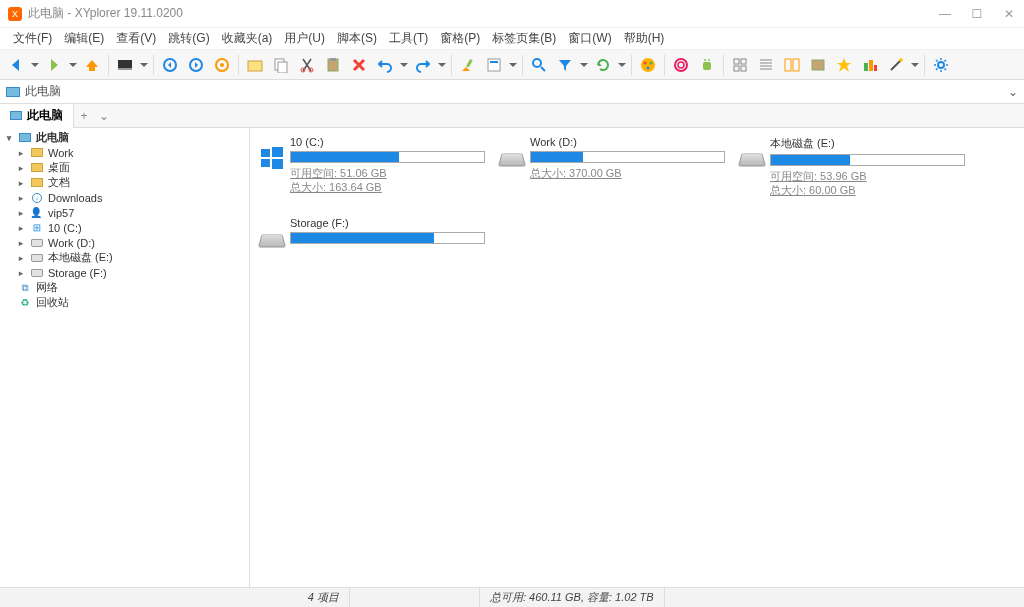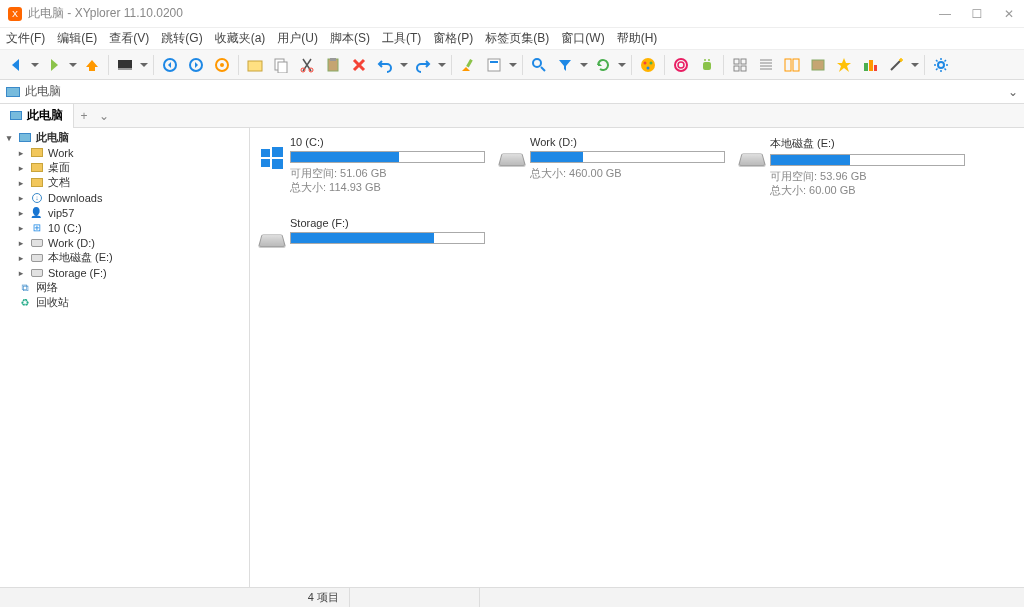--- a/index.html
+++ b/index.html
@@ -1,21 +1,21 @@
 <!DOCTYPE html>
 <html><head>
 <meta charset="utf-8">
 <style>
 * { margin: 0; padding: 0; box-sizing: border-box; font-family: "Microsoft YaHei", "Segoe UI", sans-serif; }
 body { width: 1024px; height: 607px; background: #fff; font-size: 12px; overflow: hidden; display: flex; flex-direction: column; }
 .titlebar { height: 28px; background: #fff; display: flex; align-items: center; padding: 0 8px; color: #888; border-bottom: 1px solid #eee; }
 .titlebar .icon-app { width: 14px; height: 14px; background: #f60; border-radius: 3px; margin-right: 6px; font-size: 9px; color: #fff; display: flex; align-items: center; justify-content: center; }
 .titlebar .win-controls { margin-left: auto; display: flex; gap: 18px; color: #999; }
 .titlebar .win-controls span { cursor: pointer; width: 14px; text-align: center; }
-.menubar { height: 22px; background: #fff; display: flex; align-items: center; padding: 0 6px; gap: 12px; color: #444; font-size: 12px; border-bottom: 1px solid #eee; }
+.menubar { height: 22px; background: #fff; display: flex; align-items: center; padding: 0 13px; gap: 12px; color: #444; font-size: 12px; border-bottom: 1px solid #eee; }
 .menubar span { cursor: pointer; }
 .toolbar { height: 30px; background: #f7f7f7; display: flex; align-items: center; padding: 0 4px; gap: 2px; border-bottom: 1px solid #ddd; }
 .tbtn { width: 24px; height: 24px; display: flex; align-items: center; justify-content: center; cursor: pointer; border-radius: 2px; }
 .tsep { width: 1px; height: 20px; background: #ddd; margin: 0 2px; }
 .addrbar { height: 24px; background: #fff; display: flex; align-items: center; padding: 0 6px; border-bottom: 1px solid #ddd; color: #555; }
 .addrbar .monitor-icon { width: 14px; height: 10px; border: 1px solid #3a89c9; background: #7bd; margin-right: 5px; }
 .addrbar .drop { margin-left: auto; color: #666; cursor: pointer; }
 .tabbar { height: 24px; background: #f7f7f7; display: flex; align-items: center; border-bottom: 1px solid #ddd; }
 .tab { height: 24px; padding: 0 10px; display: flex; align-items: center; background: #fff; border-right: 1px solid #ddd; font-weight: bold; gap: 5px; }
 .tab .mi { width: 12px; height: 9px; border: 1px solid #3a89c9; background: #7bd; }
@@ -37,34 +37,34 @@
 .ic-win { color: #1E88E5; font-size: 10px; }
 .content { flex: 1; padding: 8px 10px; overflow-y: auto; display: flex; flex-wrap: wrap; align-content: flex-start; gap: 20px 10px; }
 .drive { width: 230px; display: flex; gap: 6px; }
 .drive .di { width: 24px; height: 24px; display: flex; align-items: flex-start; justify-content: center; margin-top: 16px; }
 .drive .dii { width: 24px; height: 14px; background: linear-gradient(#e0e0e0, #bbb); border-radius: 2px; transform: perspective(20px) rotateX(25deg); border: 1px solid #999; }
 .drive .di.windisk { align-items: center; margin-top: 10px; }
 .drive .dmeta { flex: 1; }
 .dname { color: #333; font-size: 11px; margin-bottom: 3px; }
 .dbar { width: 195px; height: 12px; border: 1px solid #aaa; background: #fff; margin-bottom: 3px; position: relative; }
 .dfill { height: 100%; background: #1E88E5; }
-.dinfo { color: #888; font-size: 11px; line-height: 14px; }
-.statusbar { height: 20px; background: #f3f3f3; border-top: 1px solid #ddd; display: flex; align-items: center; font-size: 11px; color: #444; }
+.dinfo { color: #888; font-size: 11px; line-height: 14px; text-decoration: underline; }
+.statusbar { height: 20px; background: #f3f3f3; border-top: 1px solid #ddd; display: flex; align-items: center; font-size: 11px; color: #444; font-style: italic; }
 .sb-cell { padding: 0 10px; border-right: 1px solid #ddd; height: 100%; display: flex; align-items: center; gap: 4px; }
 .sb-cell.first { width: 350px; }
 .sb-spacer1 { width: 130px; }
 .sb-right { margin-left: auto; display: flex; align-items: center; height: 100%; }
 svg { display: block; }
 </style>
 </head>
 <body>
 
 <div class="titlebar">
   <span class="icon-app">X</span>
-  <span>此电脑 - XYplorer 11.10.0200</span>
+  <span>此电脑 - XYplorer 19.11.0200</span>
   <div class="win-controls">
     <span>―</span>
     <span>☐</span>
     <span>✕</span>
   </div>
 </div>
 
 <div class="menubar" id="menubar">
     <span>文件(F)</span>
     <span>编辑(E)</span>
@@ -424,33 +424,33 @@
             <rect x="0" y="12" width="9" height="8" fill="#1E88E5"></rect>
             <rect x="11" y="12" width="11" height="10" fill="#1E88E5"></rect>
           </svg>
         </div>
         <div class="dmeta">
           <div class="dname">10 (C:)</div>
           <div class="dbar">
             <div class="dfill" style="width:56%"></div>
           </div>
           <div class="dinfo">可用空间: 51.06 GB</div>
-          <div class="dinfo">总大小: 114.93 GB</div>
+          <div class="dinfo">总大小: 163.64 GB</div>
         </div>
       </div>
       <div class="drive">
         <div class="di ">
           <div class="dii"></div>
         </div>
         <div class="dmeta">
           <div class="dname">Work (D:)</div>
           <div class="dbar">
             <div class="dfill" style="width:27%"></div>
           </div>
-          <div class="dinfo">总大小: 460.00 GB</div>
+          <div class="dinfo">总大小: 370.00 GB</div>
         </div>
       </div>
       <div class="drive">
         <div class="di ">
           <div class="dii"></div>
         </div>
         <div class="dmeta">
           <div class="dname">本地磁盘 (E:)</div>
           <div class="dbar">
             <div class="dfill" style="width:41%"></div>
@@ -471,13 +471,14 @@
         </div>
       </div>
     </div>
 </div>
 
 <div class="statusbar">
   <div class="sb-cell first">
       <span style="margin-left:auto">4 项目</span>
     </div>
   <div class="sb-cell sb-spacer1"></div>
+  <div class="sb-cell">总可用: 460.11 GB, 容量: 1.02 TB</div>
 </div>
 
 </body></html>

